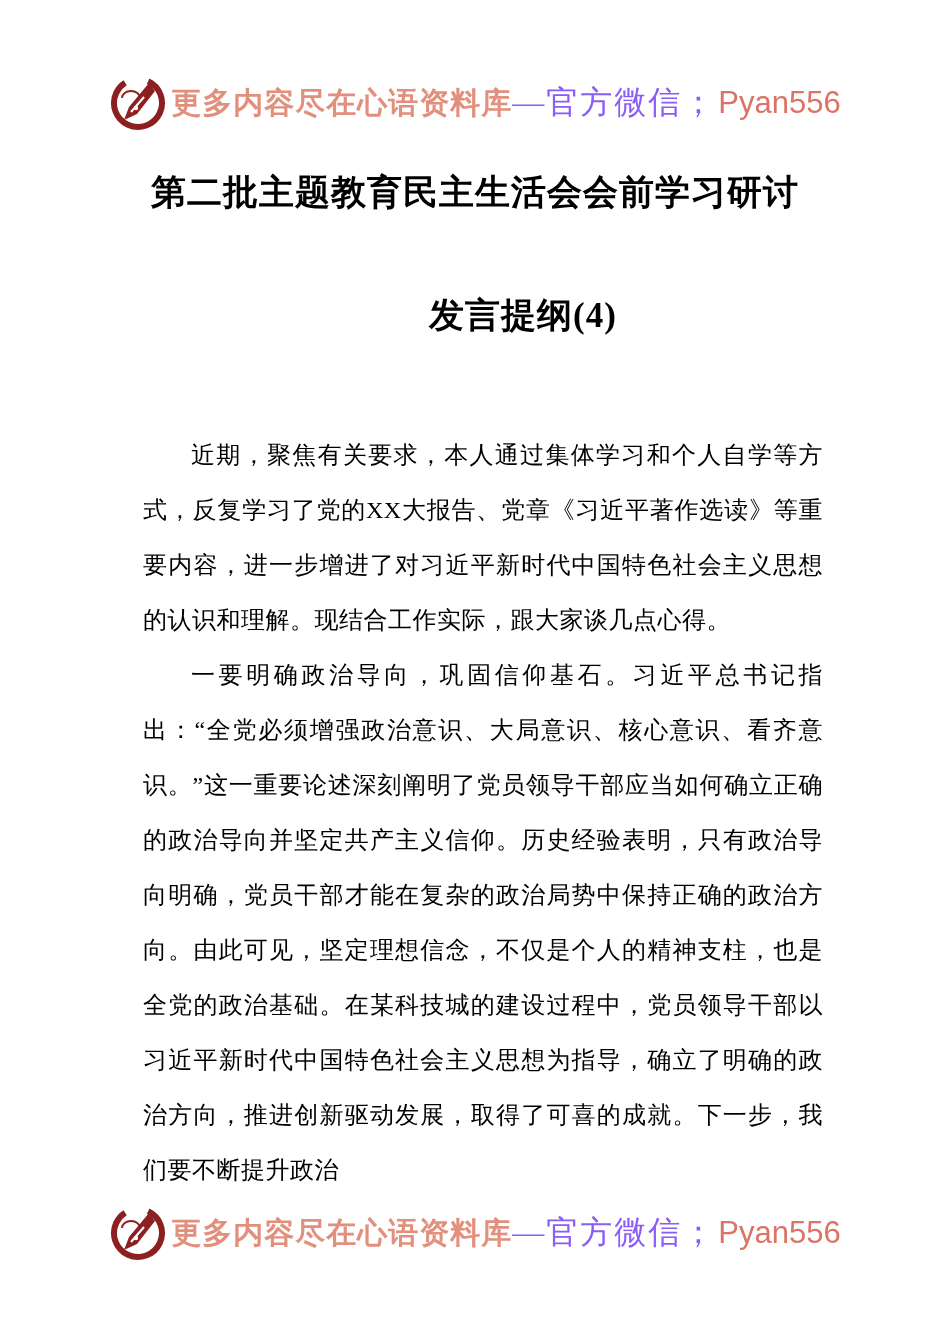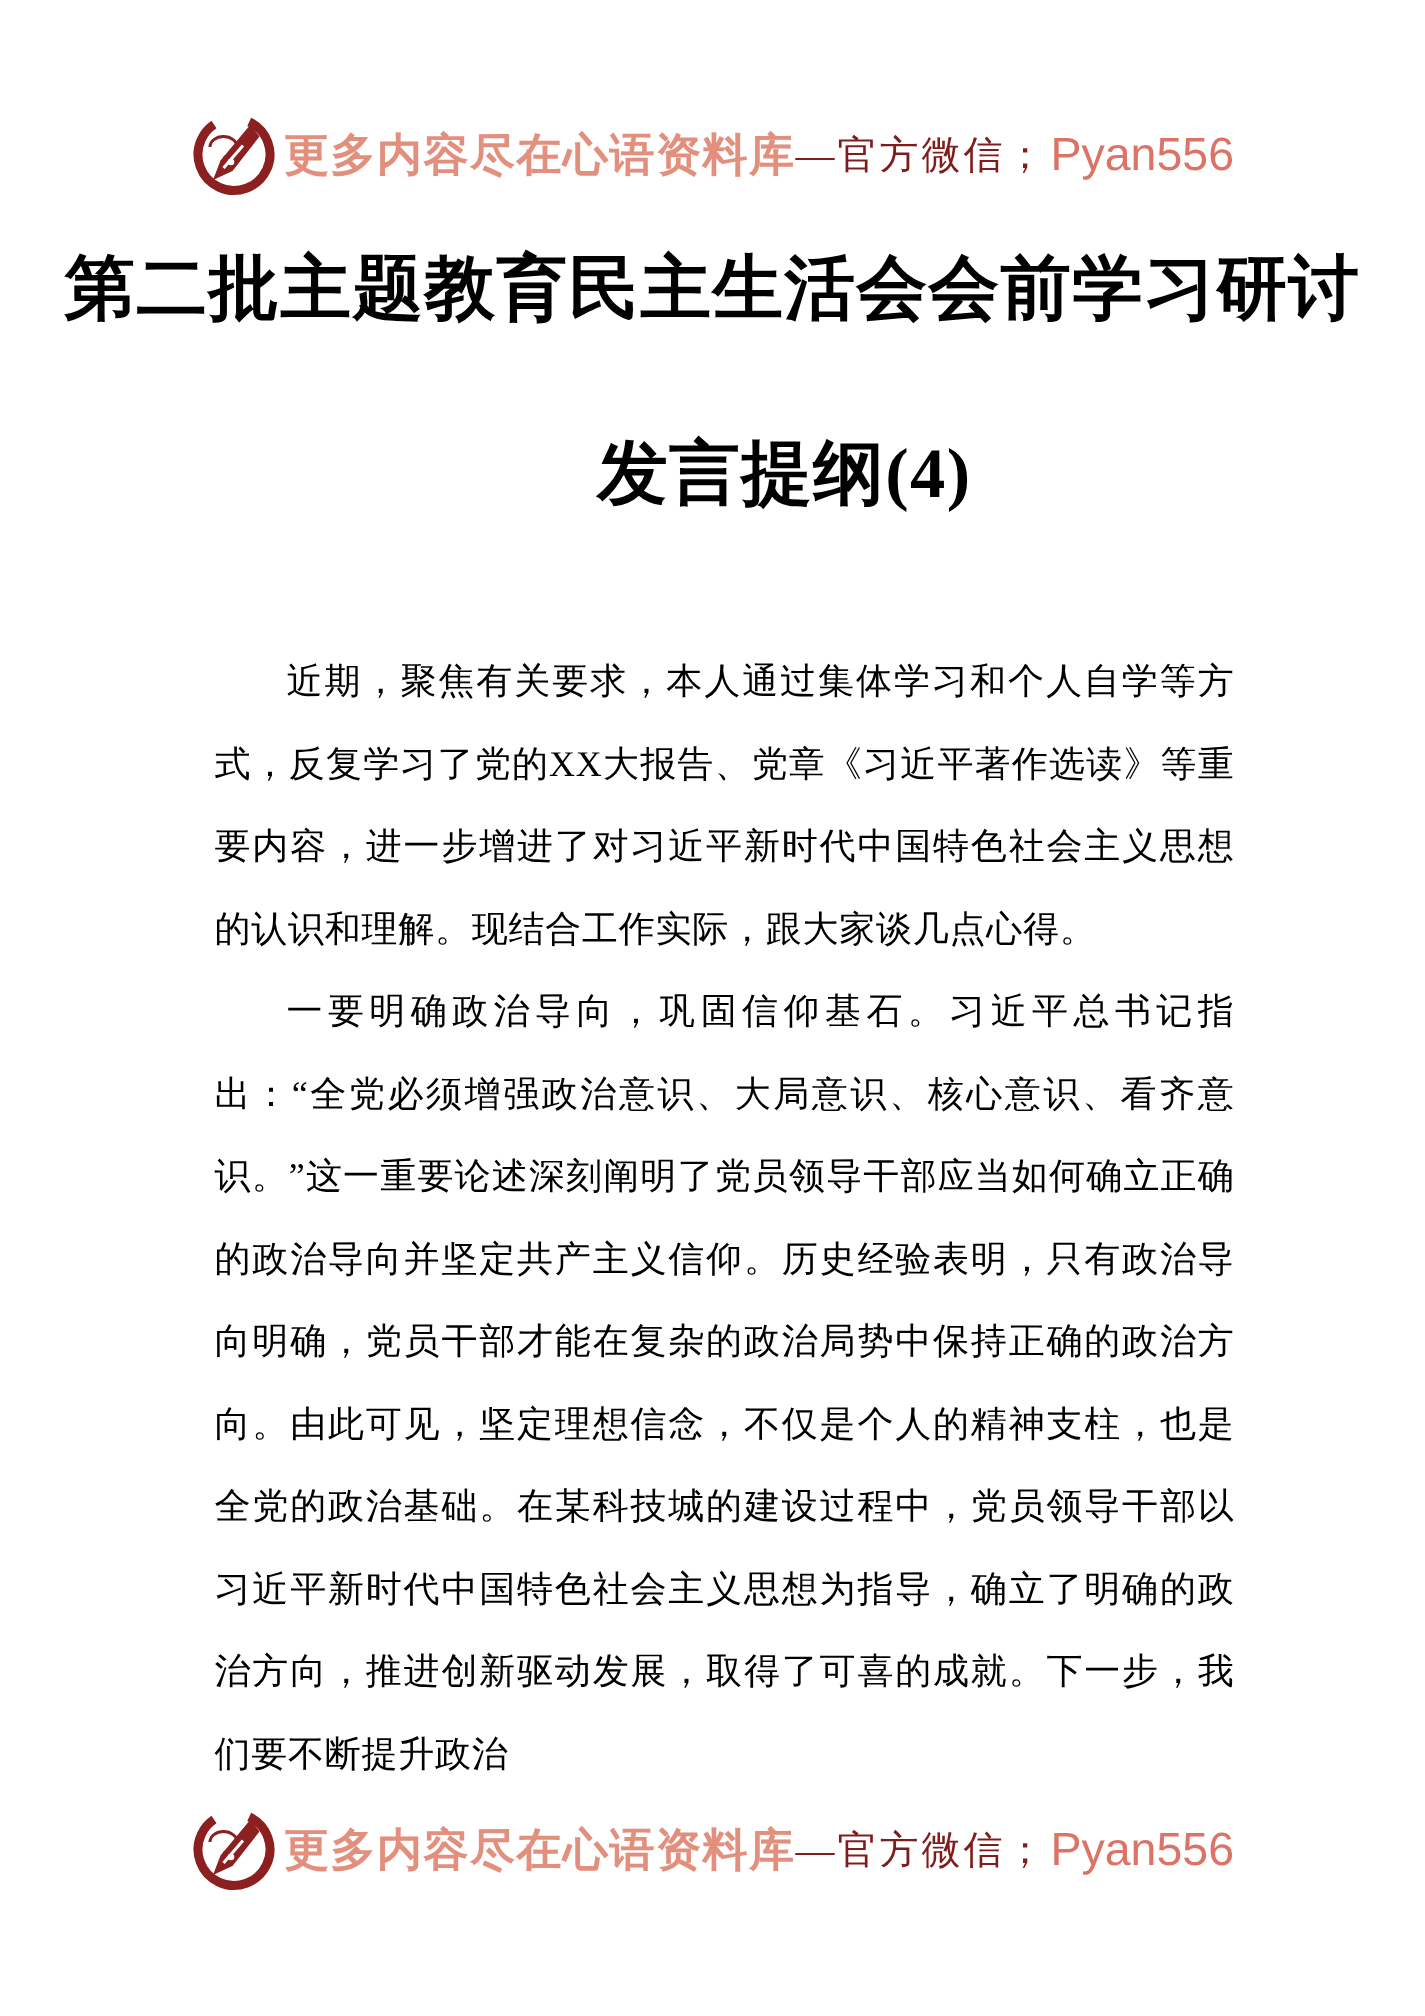--- a/index.html
+++ b/index.html
@@ -32,39 +32,39 @@
     margin-right: 4px;
     flex: 0 0 auto;
   }
   .wm-brand {
     font-size: 30px;
     font-weight: bold;
     color: #E28F7D;
     letter-spacing: 1px;
   }
   .wm-label {
-    font-size: 26px;
-    color: #7f1d1d;
+    font-size: 32px;
+    color: #8b5cf6;
     letter-spacing: 2px;
   }
   .wm-id {
     font-family: "Liberation Sans", sans-serif;
     font-size: 31px;
     color: #DB7466;
     margin-left: 2px;
     text-align: right;
   }
 
   
   .doc-title-line {
     position: absolute;
     left: 0;
     width: 950px;
     text-align: center;
-    font-size: 47px;
+    font-size: 35px;
     font-weight: bold;
     letter-spacing: 1px;
     line-height: 46px;
   }
   .doc-title-line.line1 { top: 170px; }
   .doc-title-line.line2 { top: 293px; margin-left: 48px; }
 
   
   .doc-body {
     position: absolute;

